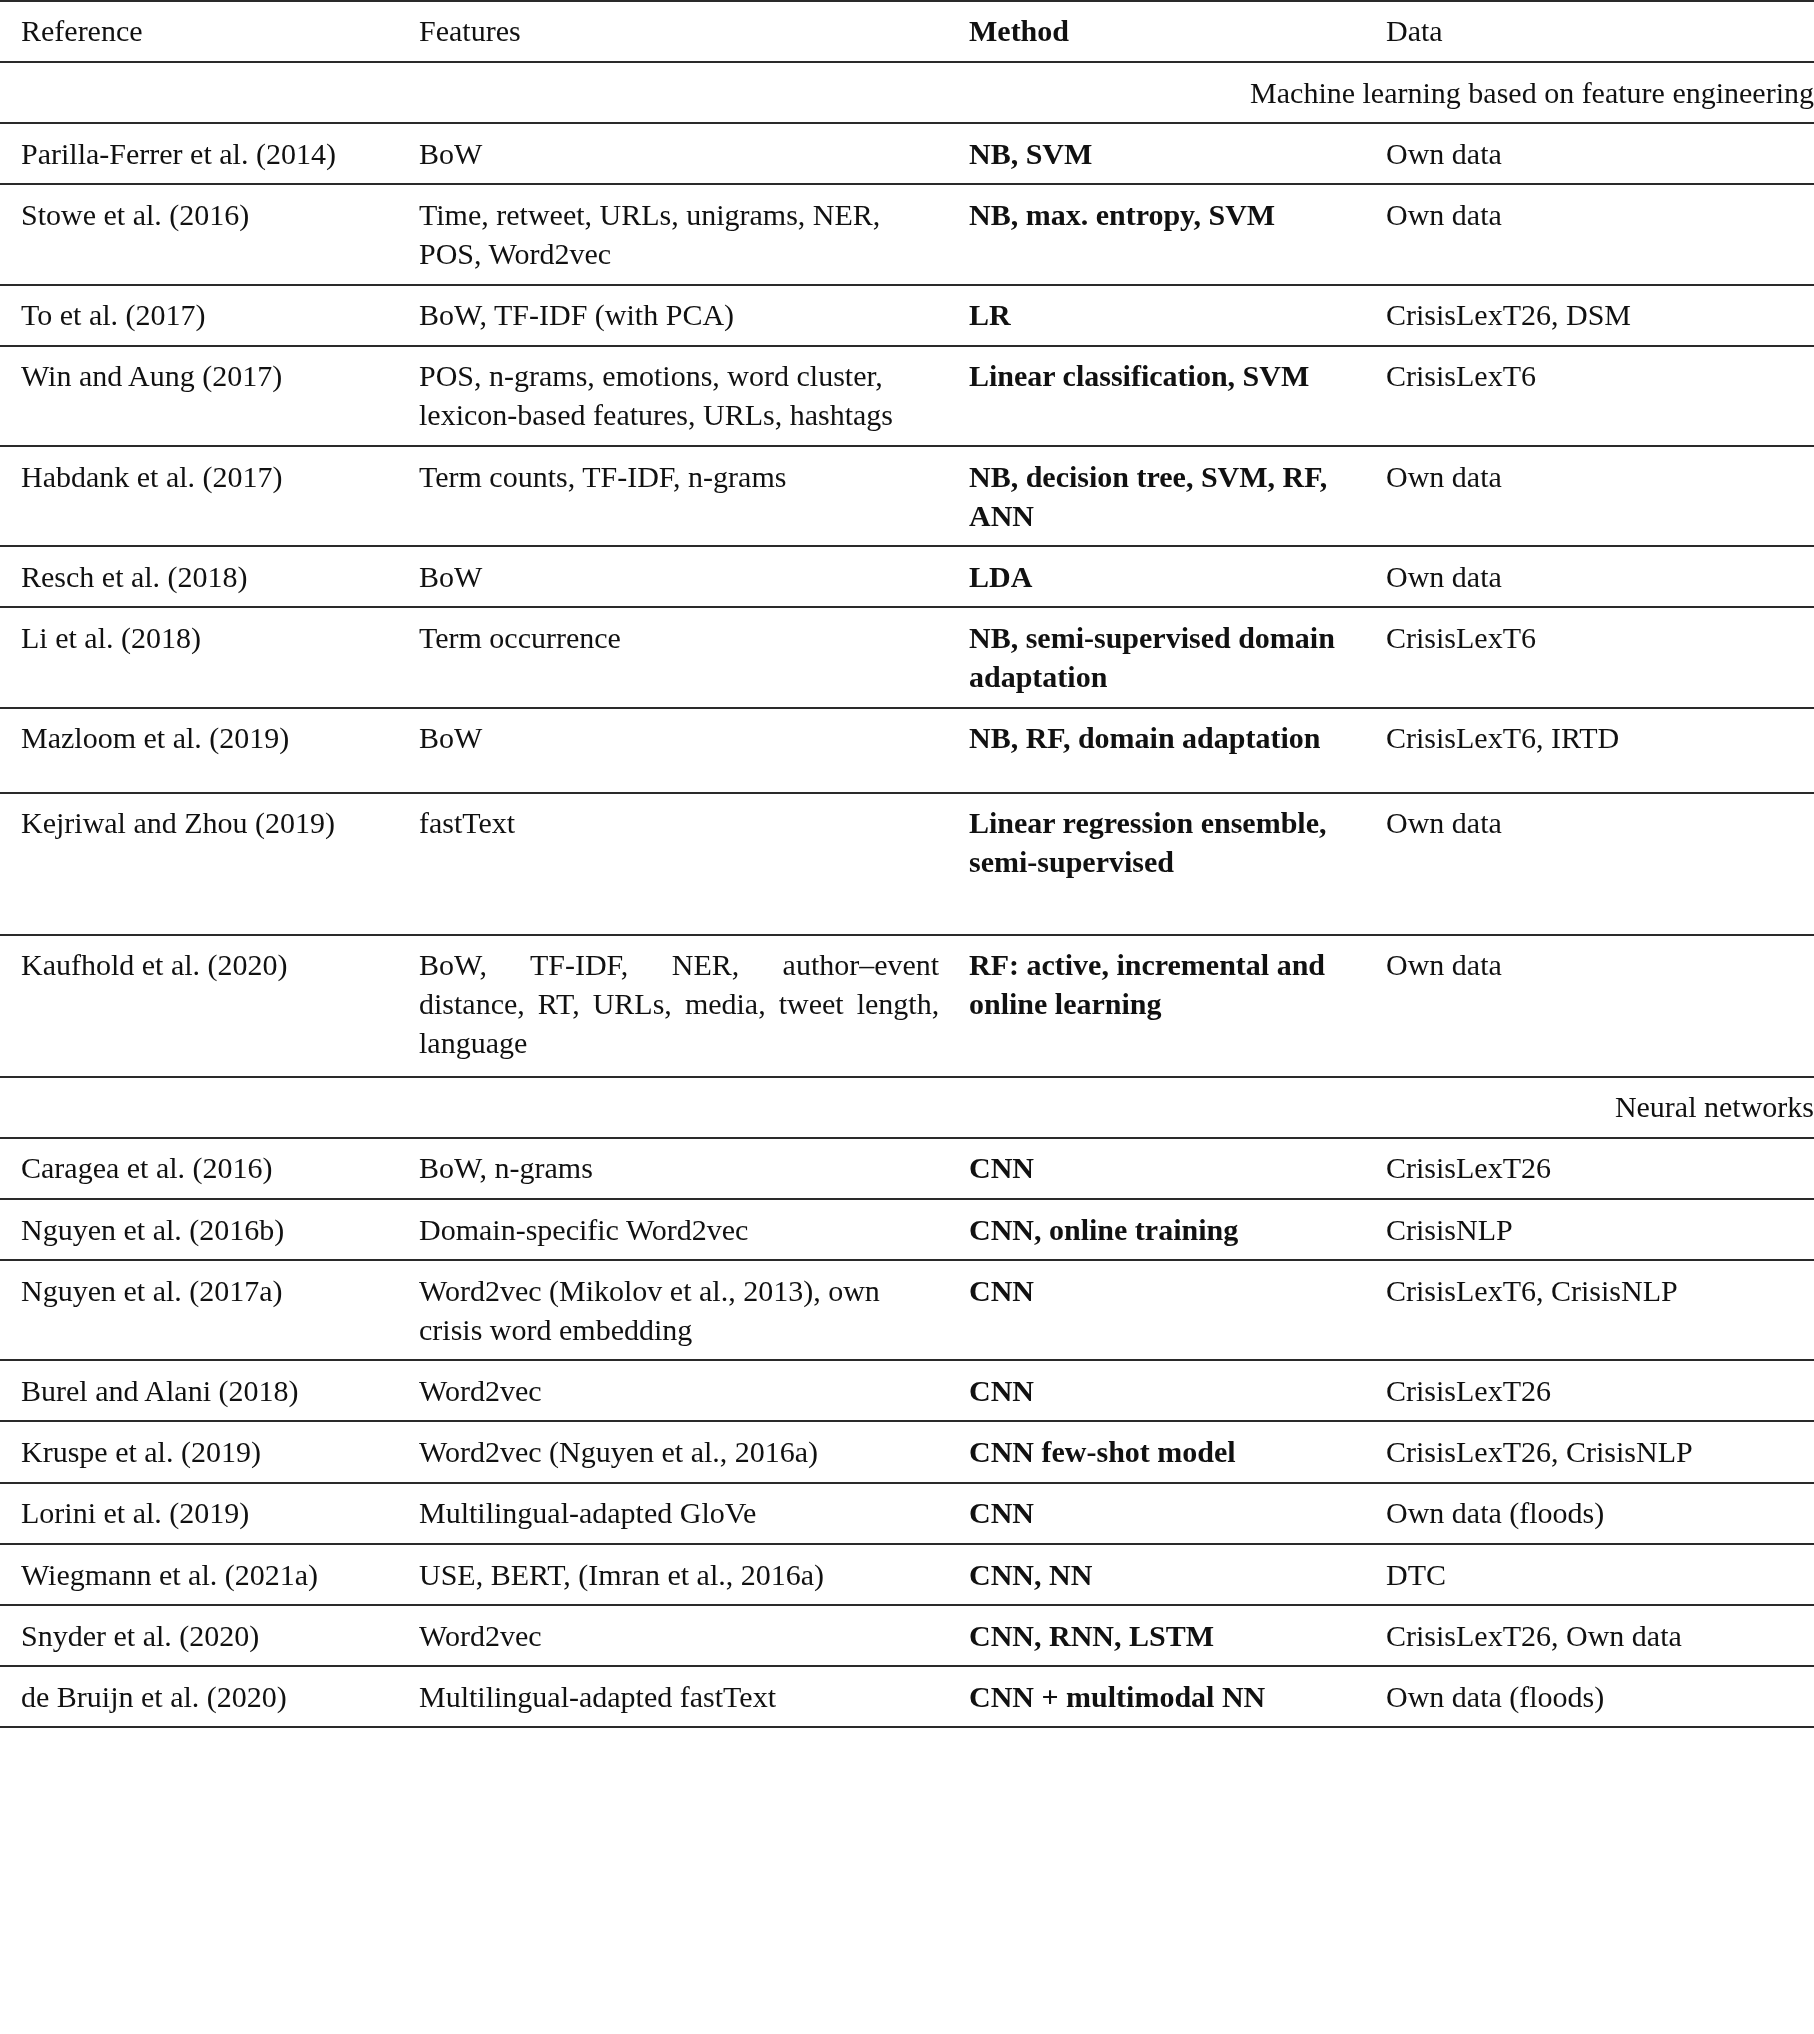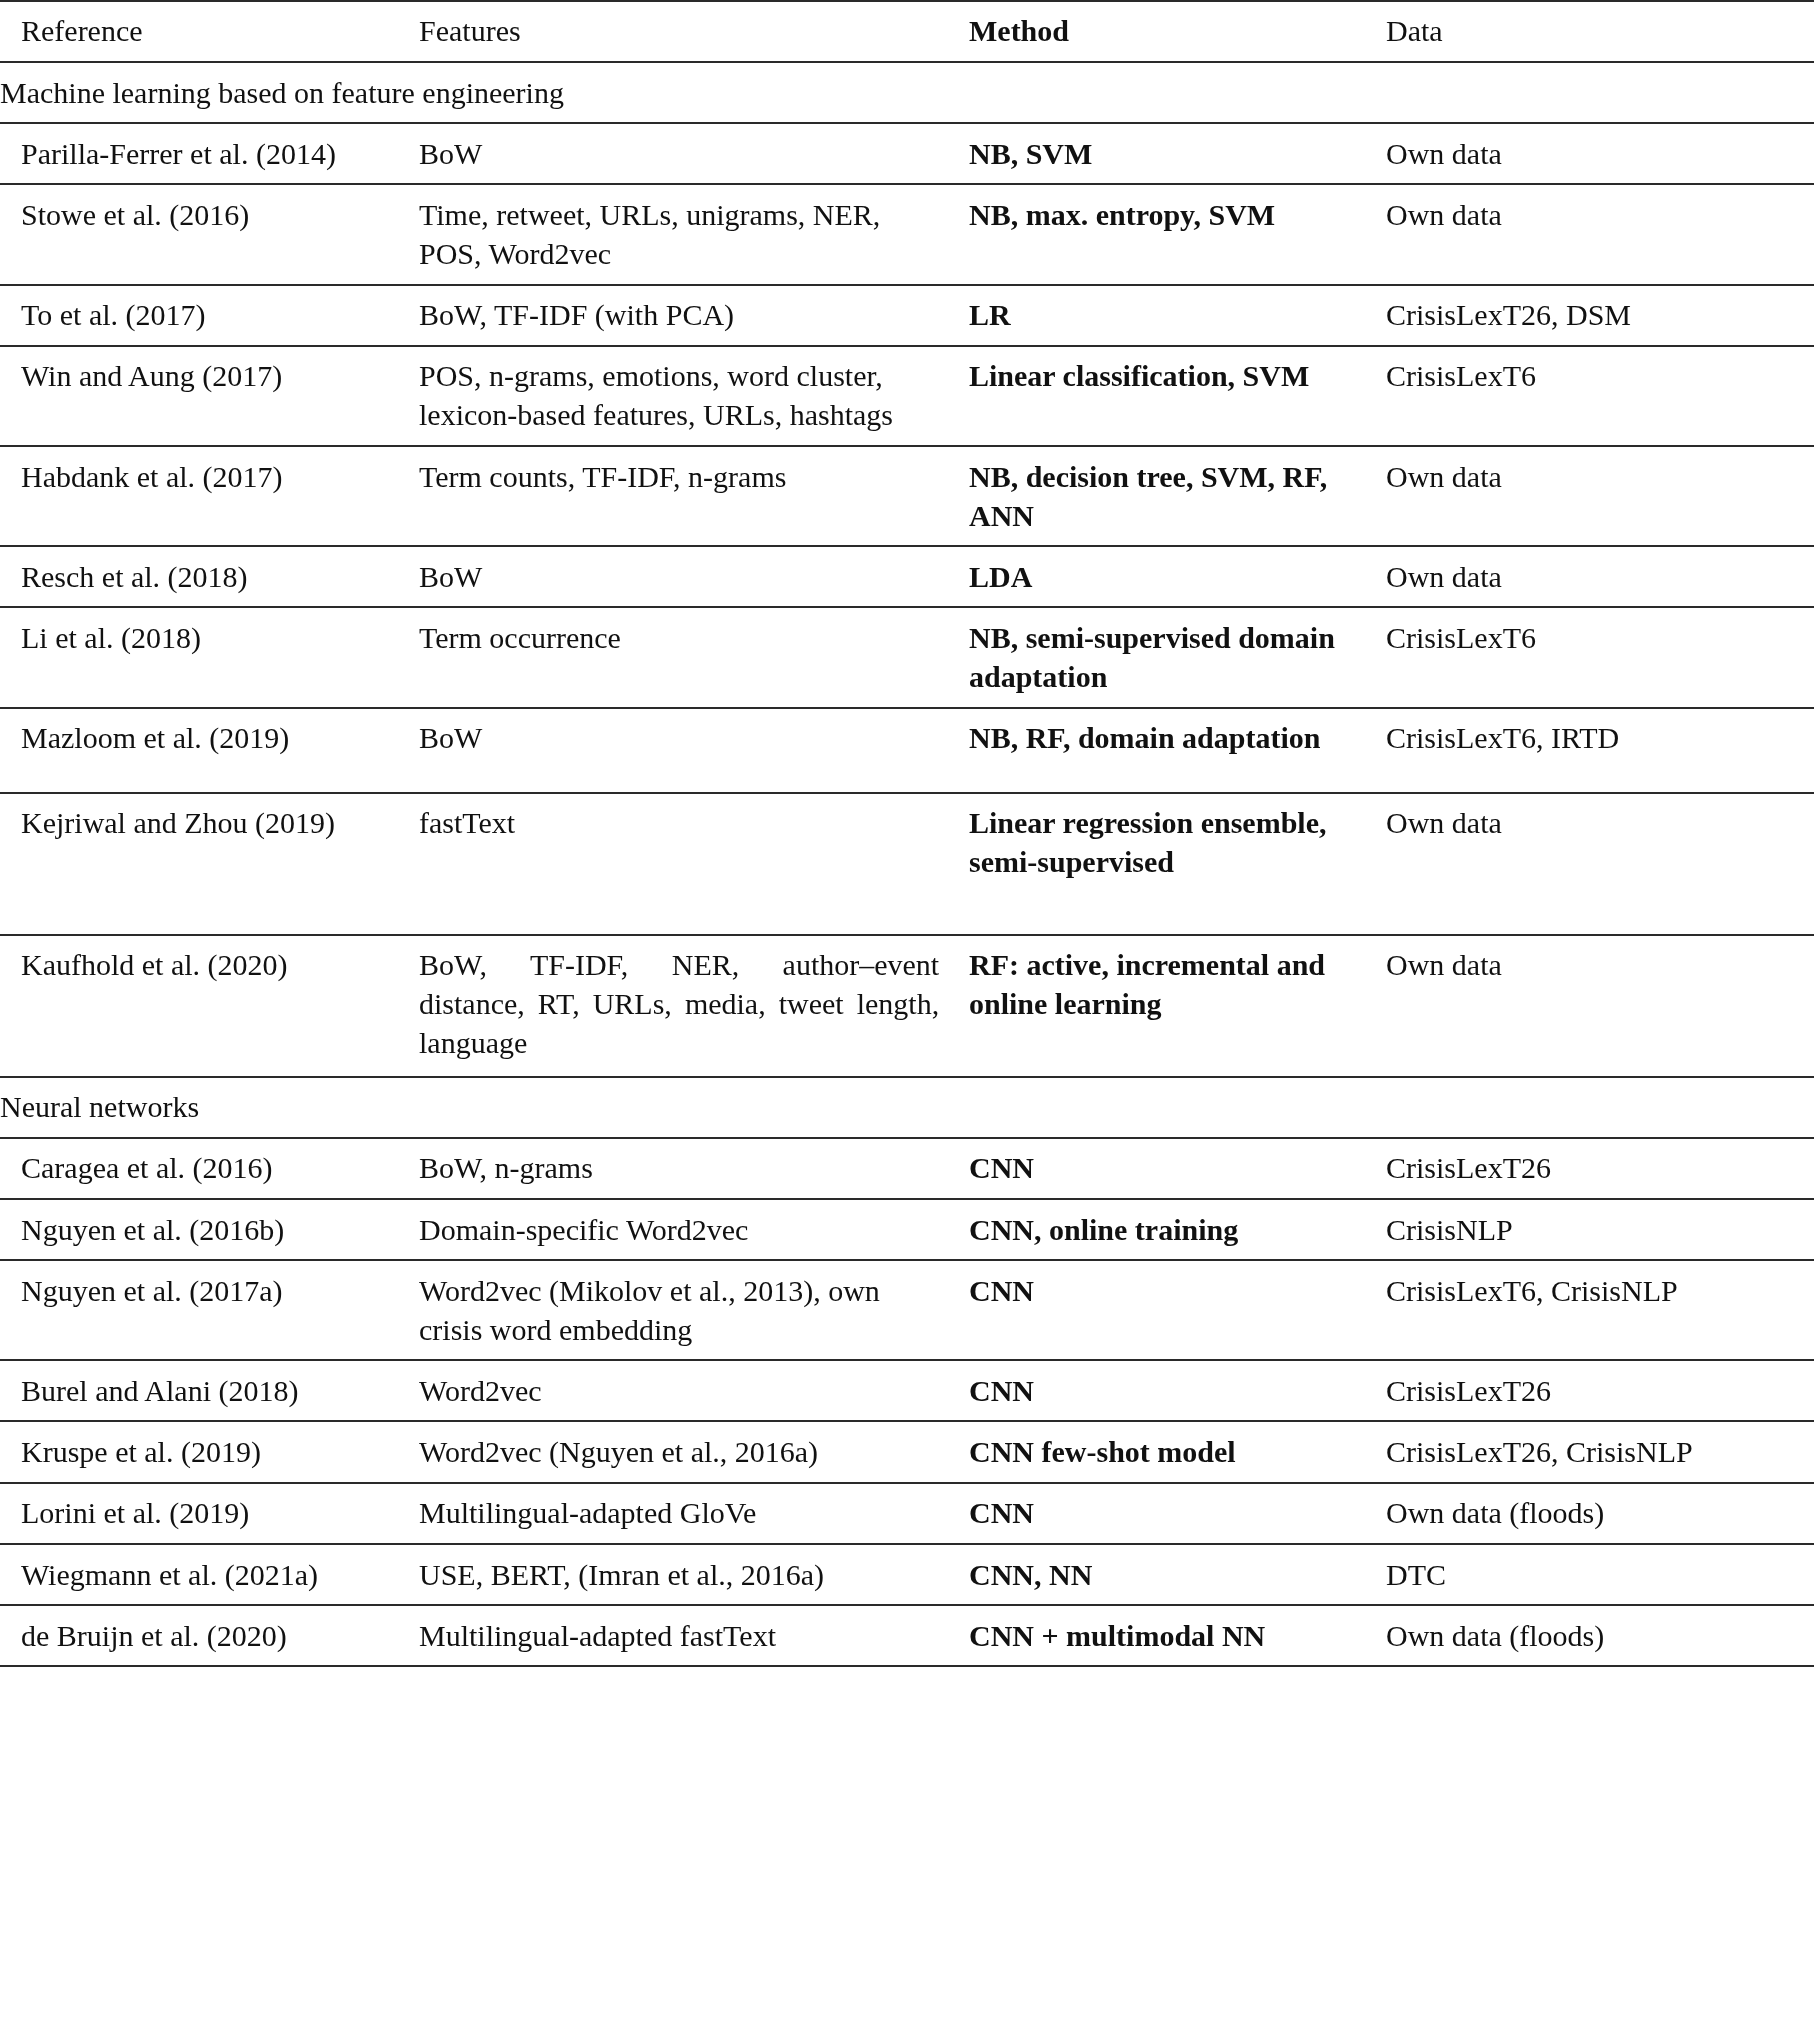--- a/index.html
+++ b/index.html
@@ -25,21 +25,21 @@
       vertical-align: top;
       text-align: left;
       font-weight: normal;
       padding: 9.7px 8.8px 10.5px 21px;
       box-sizing: border-box;
     }
     th { padding-top: 8.8px; }
     td.c-feat, th.c-feat { padding-left: 21px; padding-right: 8.8px; }
     td.c-meth, th.c-meth { padding-left: 21px; font-weight: bold; }
     td.c-data, th.c-data { padding-left: 21px; padding-right: 3.5px; }
-    td.section { text-align: left; padding-left: 0; padding-right: 0; }
+    td.section { text-align: right; padding-left: 0; padding-right: 0; }
     .justify { text-align: justify; }
     .h70 { height: 61px; }
     .h115 { height: 85px; }
     .h162 { height: 142px; border-radius: 23px; }
   </style>
 </head>
 <body>
 
 <table>
   <colgroup>
@@ -159,20 +159,26 @@
         <td class="c-meth">CNN</td>
         <td class="c-data">Own data (floods)</td>
       </tr>
       <tr class="h70">
         <td class="c-ref">Wiegmann et al. (2021a)</td>
         <td class="c-feat">USE, BERT, (Imran et al., 2016a)</td>
         <td class="c-meth">CNN, NN</td>
         <td class="c-data">DTC</td>
       </tr>
       <tr class="h70">
+        <td class="c-ref">Snyder et al. (2020)</td>
+        <td class="c-feat">Word2vec</td>
+        <td class="c-meth">CNN, RNN, LSTM</td>
+        <td class="c-data">CrisisLexT26, Own data</td>
+      </tr>
+      <tr class="h70">
         <td class="c-ref">de Bruijn et al. (2020)</td>
         <td class="c-feat">Multilingual-adapted fastText</td>
         <td class="c-meth">CNN + multimodal NN</td>
         <td class="c-data">Own data (floods)</td>
       </tr>
     </tbody>
 </table>
 
 
 </body></html>

